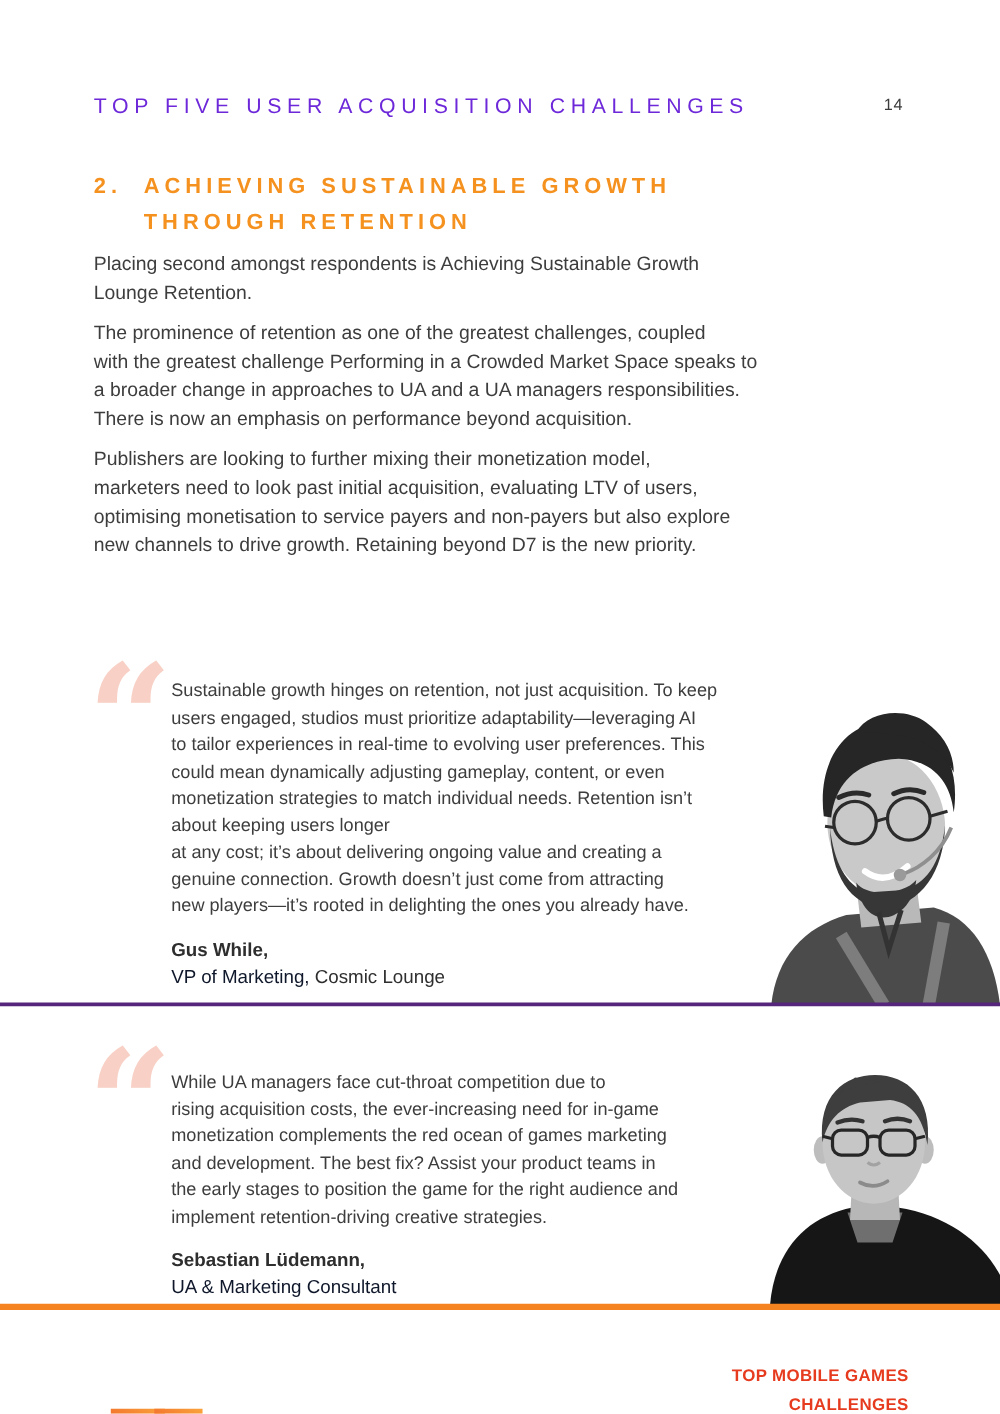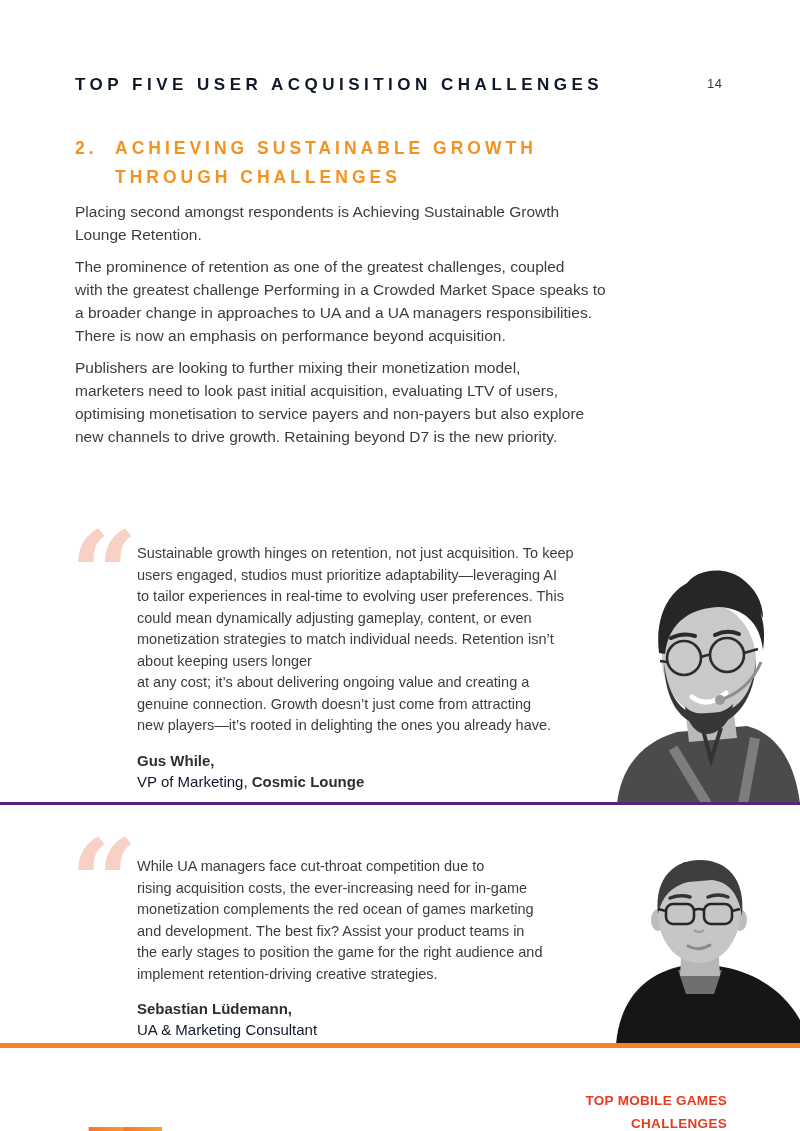--- a/index.html
+++ b/index.html
@@ -8,22 +8,22 @@
     position:relative; width:800px; height:1131px; margin:0 auto;
     background:#ffffff; overflow:hidden;
     font-family:"Liberation Sans", sans-serif; color:#3f3f3f;
   }
   .page-number {
     position:absolute; left:707px; top:76px;
     font-size:13px; color:#3c3c3c; letter-spacing:0.5px;
   }
   .header-title {
     position:absolute; left:75px; top:75px;
-    font-size:17px; font-weight:700; letter-spacing:4.5px;
-    color:#0f172a; white-space:nowrap;
+    font-size:17px; font-weight:400; letter-spacing:4.5px;
+    color:#6d28d9; white-space:nowrap;
   }
   .section-heading {
     position:absolute; left:75px; top:134px; display:flex;
     color:#f5921f; font-size:17.5px; font-weight:700;
     letter-spacing:4px; line-height:29px;
   }
   .section-number { width:40px; flex:0 0 40px; }
   .section-title { white-space:pre-line; }
   .body-copy {
     position:absolute; left:75px; top:200px; width:672px;
@@ -36,21 +36,21 @@
   }
   .quote-glyph.q1 { left:70px; top:538px; }
   .quote-glyph.q2 { left:70px; top:846px; }
   .quote-block { position:absolute;margin-left:24px; }
   .quote-block.q1 { left:113px; top:543px; width:500px; }
   .quote-block.q2 { left:113px; top:856px; width:488px; }
   .quote-text { font-size:14.5px; line-height:21.5px; color:#3d3d3d; white-space:pre-line; }
   .attribution { margin-top:13px; font-size:15px; line-height:21px; }
   .attribution .author { font-weight:700; color:#2e2e2e; }
   .attribution .role { color:#0f172a; }
-  .attribution .company { font-weight:700; color:#2e2e2e;text-align:right; }
+  .attribution .company { font-weight:400; color:#2e2e2e;text-align:right; }
   .portrait { position:absolute; background:#ffffff; }
   .portrait.gus { left:615px; top:558px; width:185px; height:246px; }
   .portrait.sebastian { left:600px; top:842px; width:200px; height:202px; }
   .portrait svg { display:block; width:100%; height:100%; }
   .divider-purple {
     position:absolute; left:0; top:802px; width:800px; height:3px;
     background:#56267d;
   }
   .divider-orange {
     position:absolute; left:0; top:1043px; width:800px; height:5px;
@@ -73,21 +73,21 @@
 
 <div class="page">
 
   <div class="page-number">14</div>
 
   <h1 class="header-title">TOP FIVE USER ACQUISITION CHALLENGES</h1>
 
   <div class="section-heading">
     <span class="section-number">2.</span>
     <span class="section-title">ACHIEVING SUSTAINABLE GROWTH
-THROUGH CHALLENGES</span>
+THROUGH RETENTION</span>
   </div>
 
   <div class="body-copy">
     <p>Placing second amongst respondents is Achieving Sustainable Growth
 Lounge Retention.</p>
     <p>The prominence of retention as one of the greatest challenges, coupled
 with the greatest challenge Performing in a Crowded Market Space speaks to
 a broader change in approaches to UA and a UA managers responsibilities.
 There is now an emphasis on performance beyond acquisition.</p>
     <p>Publishers are looking to further mixing their monetization model,

